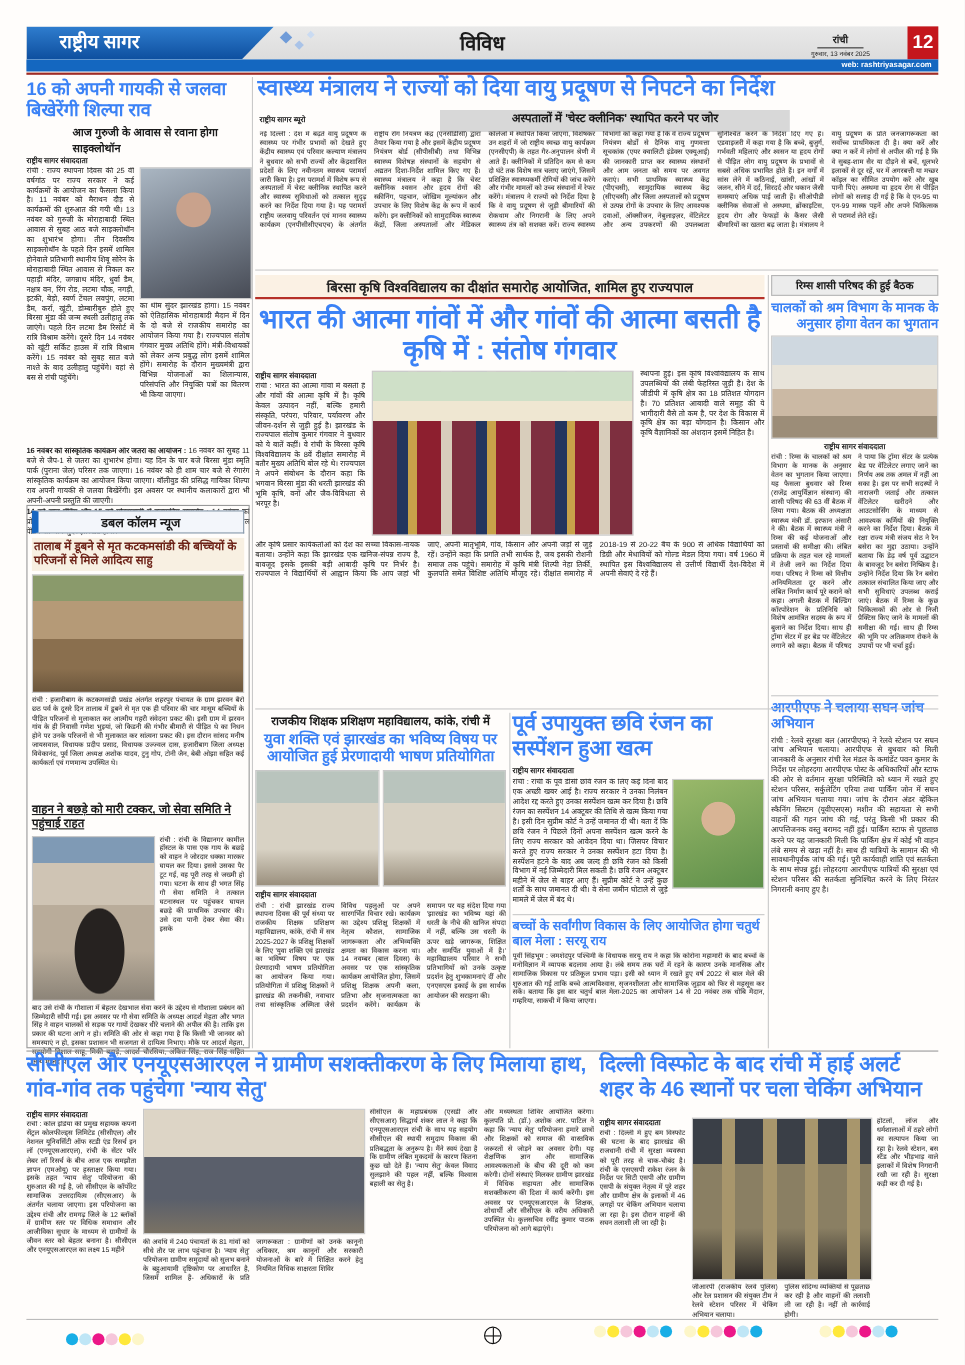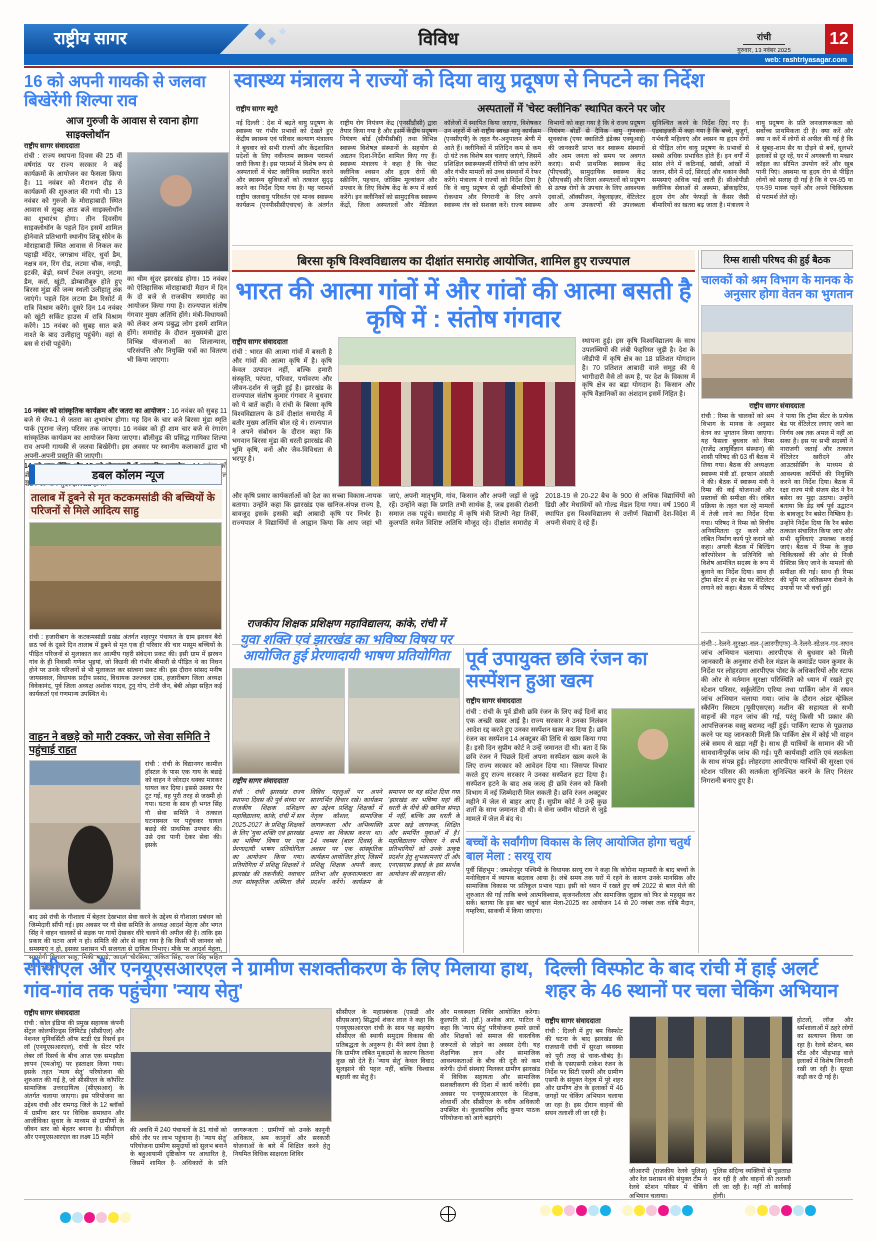--- a/index.html
+++ b/index.html
@@ -36,22 +36,22 @@
   #artA .hd{font-size:16.5px;}
   #artA .sh{font-size:10px;font-weight:bold;margin-top:2px;margin-left:42px;}
   #artA .row{display:flex;gap:5px;margin-top:2px;}
   #ph-shilpa{width:100px;height:118px;margin-bottom:3px;
      background:radial-gradient(circle at 48% 32%,#c9a28c 0 16%,rgba(0,0,0,0) 17%),
                 linear-gradient(160deg,#aab6c2 0%,#7d8794 45%,#474b55 100%);}
   .blead{font-weight:bold;}
 
   
   #b-head{left:234px;top:69px;width:619px;font-size:20px;text-align:left;}
-  #b-kicker{left:400px;top:100px;width:318px;height:32px;background:#d8d8d8;font-size:10.5px;font-weight:bold;
-            text-align:center;line-height:16px;padding-left:12px;}
+  #b-kicker{left:400px;top:100px;width:318px;height:20px;background:#d8d8d8;font-size:10.5px;font-weight:bold;
+            text-align:center;line-height:16px;}
   #b-byline{left:236px;top:104px;width:120px;}
   #b-body{left:236px;top:119px;width:617px;height:123px;column-count:6;column-gap:7px;}
 
   
   #artC{left:232px;top:250px;width:463px;}
   #c-kicker{background:#fbf1e4;border-bottom:2px solid #b63128;padding:2px 0 1px;font-size:12px;
             font-weight:bold;text-align:center;color:#222;}
   #artC .hd{font-size:24px;text-align:center;margin:5px 0 3px;}
   #artC .row{display:flex;gap:6px;}
   #ph-bau{width:236px;height:148px;
@@ -76,21 +76,21 @@
   #ph-crowd{width:191px;height:106px;margin-top:3px;
      background:linear-gradient(180deg,#8a9a6b 0 22%,#b59a77 22% 55%,#8a6f4e 55% 80%,#6b563c 100%);}
   .vahan-hd{font-size:10.5px;font-weight:bold;line-height:1.25;margin-top:5px;text-decoration:underline;}
   #dcnbox .vrow{display:flex;gap:4px;margin-top:3px;}
   #ph-calf{width:110px;height:148px;flex:none;
      background:linear-gradient(180deg,#7f9ab5 0 16%,#cfc4b4 16% 42%,rgba(0,0,0,0) 42%),
                 radial-gradient(ellipse at 55% 70%,#262220 0 26%,rgba(0,0,0,0) 27%),
                 linear-gradient(180deg,#b9ac9a 0 70%,#8c8478 100%);}
 
   
-  #artG{left:232px;top:616px;width:228px;font-style:italic;}
+  #artG{left:232px;top:648px;width:228px;}
   #g-kick{font-size:10.5px;font-weight:bold;text-align:center;}
   #artG .hd{font-size:13.5px;text-align:center;margin:2px 0 4px;}
   #artG .phr{display:flex;gap:3px;}
   .ph-class{width:111px;height:104px;
      background:linear-gradient(180deg,#b9c4bd 0 28%,#d8d2c4 28% 68%,#9a8f7d 100%);}
   #g-body{column-count:3;column-gap:6px;height:116px;margin-top:3px;}
 
   
   #artH{left:466px;top:648px;width:229px;}
   #artH .hd{font-size:19px;}
@@ -231,20 +231,21 @@
       <span>रांची : रांची के पूर्व डीसी छवि रंजन के लिए कई दिनों बाद एक अच्छी खबर आई है। राज्य सरकार ने उनका निलंबन आदेश रद्द करते हुए उनका सस्पेंशन खत्म कर दिया है। छवि रंजन का सस्पेंशन 14 अक्टूबर की तिथि से खत्म किया गया है। इसी दिन सुप्रीम कोर्ट ने उन्हें जमानत दी थी। बता दें कि छवि रंजन ने पिछले दिनों अपना सस्पेंशन खत्म करने के लिए राज्य सरकार को आवेदन दिया था। जिसपर विचार करते हुए राज्य सरकार ने उनका सस्पेंशन हटा दिया है। सस्पेंशन हटने के बाद अब जल्द ही छवि रंजन को किसी विभाग में नई जिम्मेदारी मिल सकती है। छवि रंजन अक्टूबर महीने में जेल से बाहर आए हैं। सुप्रीम कोर्ट ने उन्हें कुछ शर्तों के साथ जमानत दी थी। वे सेना जमीन घोटाले से जुड़े मामले में जेल में बंद थे।</span>
     </div>
   </div>
 
   <div class="abs" id="artI">
     <div class="hl hd">बच्चों के सर्वांगीण विकास के लिए आयोजित होगा चतुर्थ बाल मेला : सरयू राय</div>
     <div class="bt6" style="margin-top:3px;height:88px;">पूर्वी सिंहभूम : जमशेदपुर पश्चिमी के विधायक सरयू राय ने कहा कि कोरोना महामारी के बाद बच्चों के मनोविज्ञान में व्यापक बदलाव आया है। लंबे समय तक घरों में रहने के कारण उनके मानसिक और सामाजिक विकास पर प्रतिकूल प्रभाव पड़ा। इसी को ध्यान में रखते हुए वर्ष 2022 से बाल मेले की शुरुआत की गई ताकि बच्चे आत्मविश्वास, सृजनशीलता और सामाजिक जुड़ाव को फिर से महसूस कर सकें। बताया कि इस बार चतुर्थ बाल मेला-2025 का आयोजन 14 से 20 नवंबर तक धोबि मैदान, गम्हरिया, साकची में किया जाएगा।</div>
   </div>
 
   <div class="abs" id="artJ">
+    <div class="hl hd">आरपीएफ ने चलाया सघन जांच अभियान</div>
     <div class="bt" style="margin-top:3px;height:288px;font-size:6.9px;">रांची : रेलवे सुरक्षा बल (आरपीएफ) ने रेलवे स्टेशन पर सघन जांच अभियान चलाया। आरपीएफ से बुधवार को मिली जानकारी के अनुसार रांची रेल मंडल के कमांडेंट पवन कुमार के निर्देश पर लोहरदगा आरपीएफ पोस्ट के अधिकारियों और स्टाफ की ओर से वर्तमान सुरक्षा परिस्थिति को ध्यान में रखते हुए स्टेशन परिसर, सर्कुलेटिंग एरिया तथा पार्किंग जोन में सघन जांच अभियान चलाया गया। जांच के दौरान अंडर व्हेकिल स्कैनिंग सिस्टम (यूवीएसएस) मशीन की सहायता से सभी वाहनों की गहन जांच की गई, परंतु किसी भी प्रकार की आपत्तिजनक वस्तु बरामद नहीं हुई। पार्किंग स्टाफ से पूछताछ करने पर यह जानकारी मिली कि पार्किंग क्षेत्र में कोई भी वाहन लंबे समय से खड़ा नहीं है। साथ ही यात्रियों के सामान की भी सावधानीपूर्वक जांच की गई। पूरी कार्यवाही शांति एवं सतर्कता के साथ संपन्न हुई। लोहरदगा आरपीएफ यात्रियों की सुरक्षा एवं स्टेशन परिसर की सतर्कता सुनिश्चित करने के लिए निरंतर निगरानी बनाए हुए है।</div>
   </div>
 
   <div class="vline" style="left:229px;top:70px;height:883px;"></div>
   <div class="vline" style="left:698px;top:250px;height:703px;"></div>
   <div class="vline" style="left:463px;top:648px;height:305px;"></div>
   <div class="hline" style="left:701px;top:632px;width:152px;"></div>
   <div class="hline" style="left:466px;top:831px;width:229px;"></div>
   <div class="hline" style="left:232px;top:644px;width:621px;"></div>
   <div class="hline" style="left:24px;top:955px;width:829px;background:#999;"></div>

